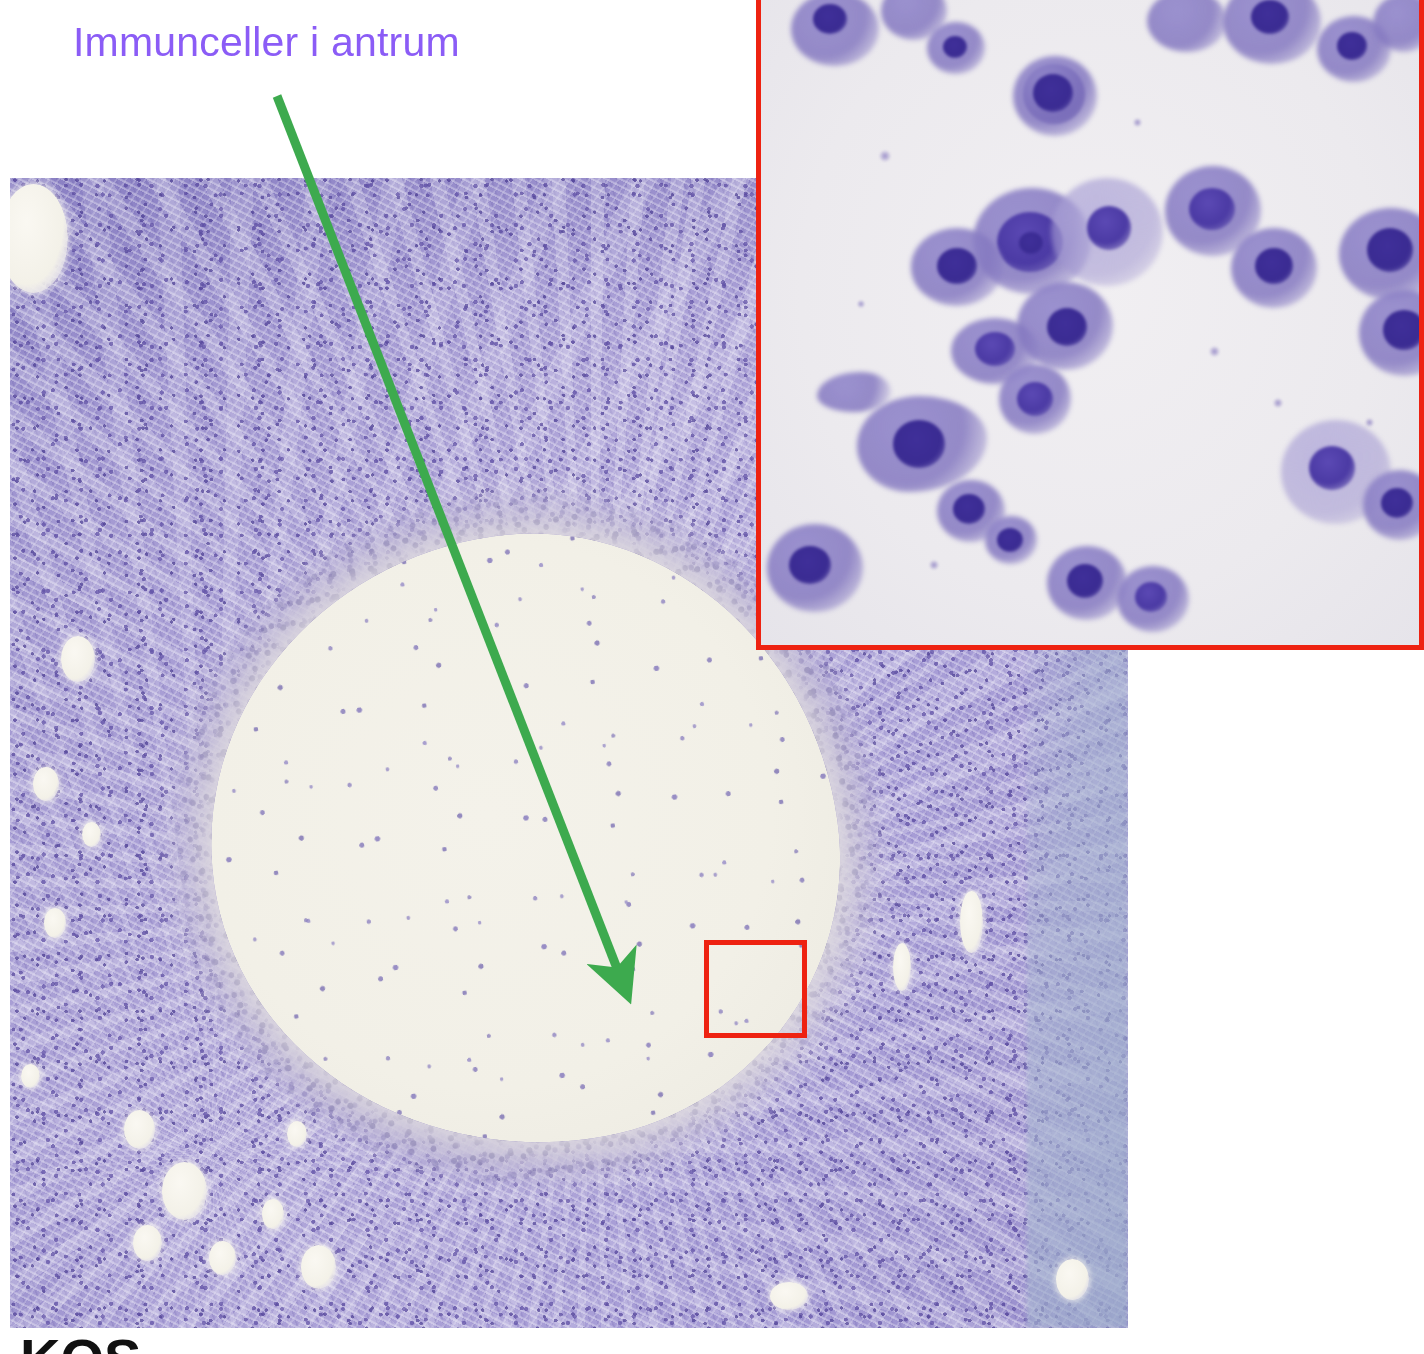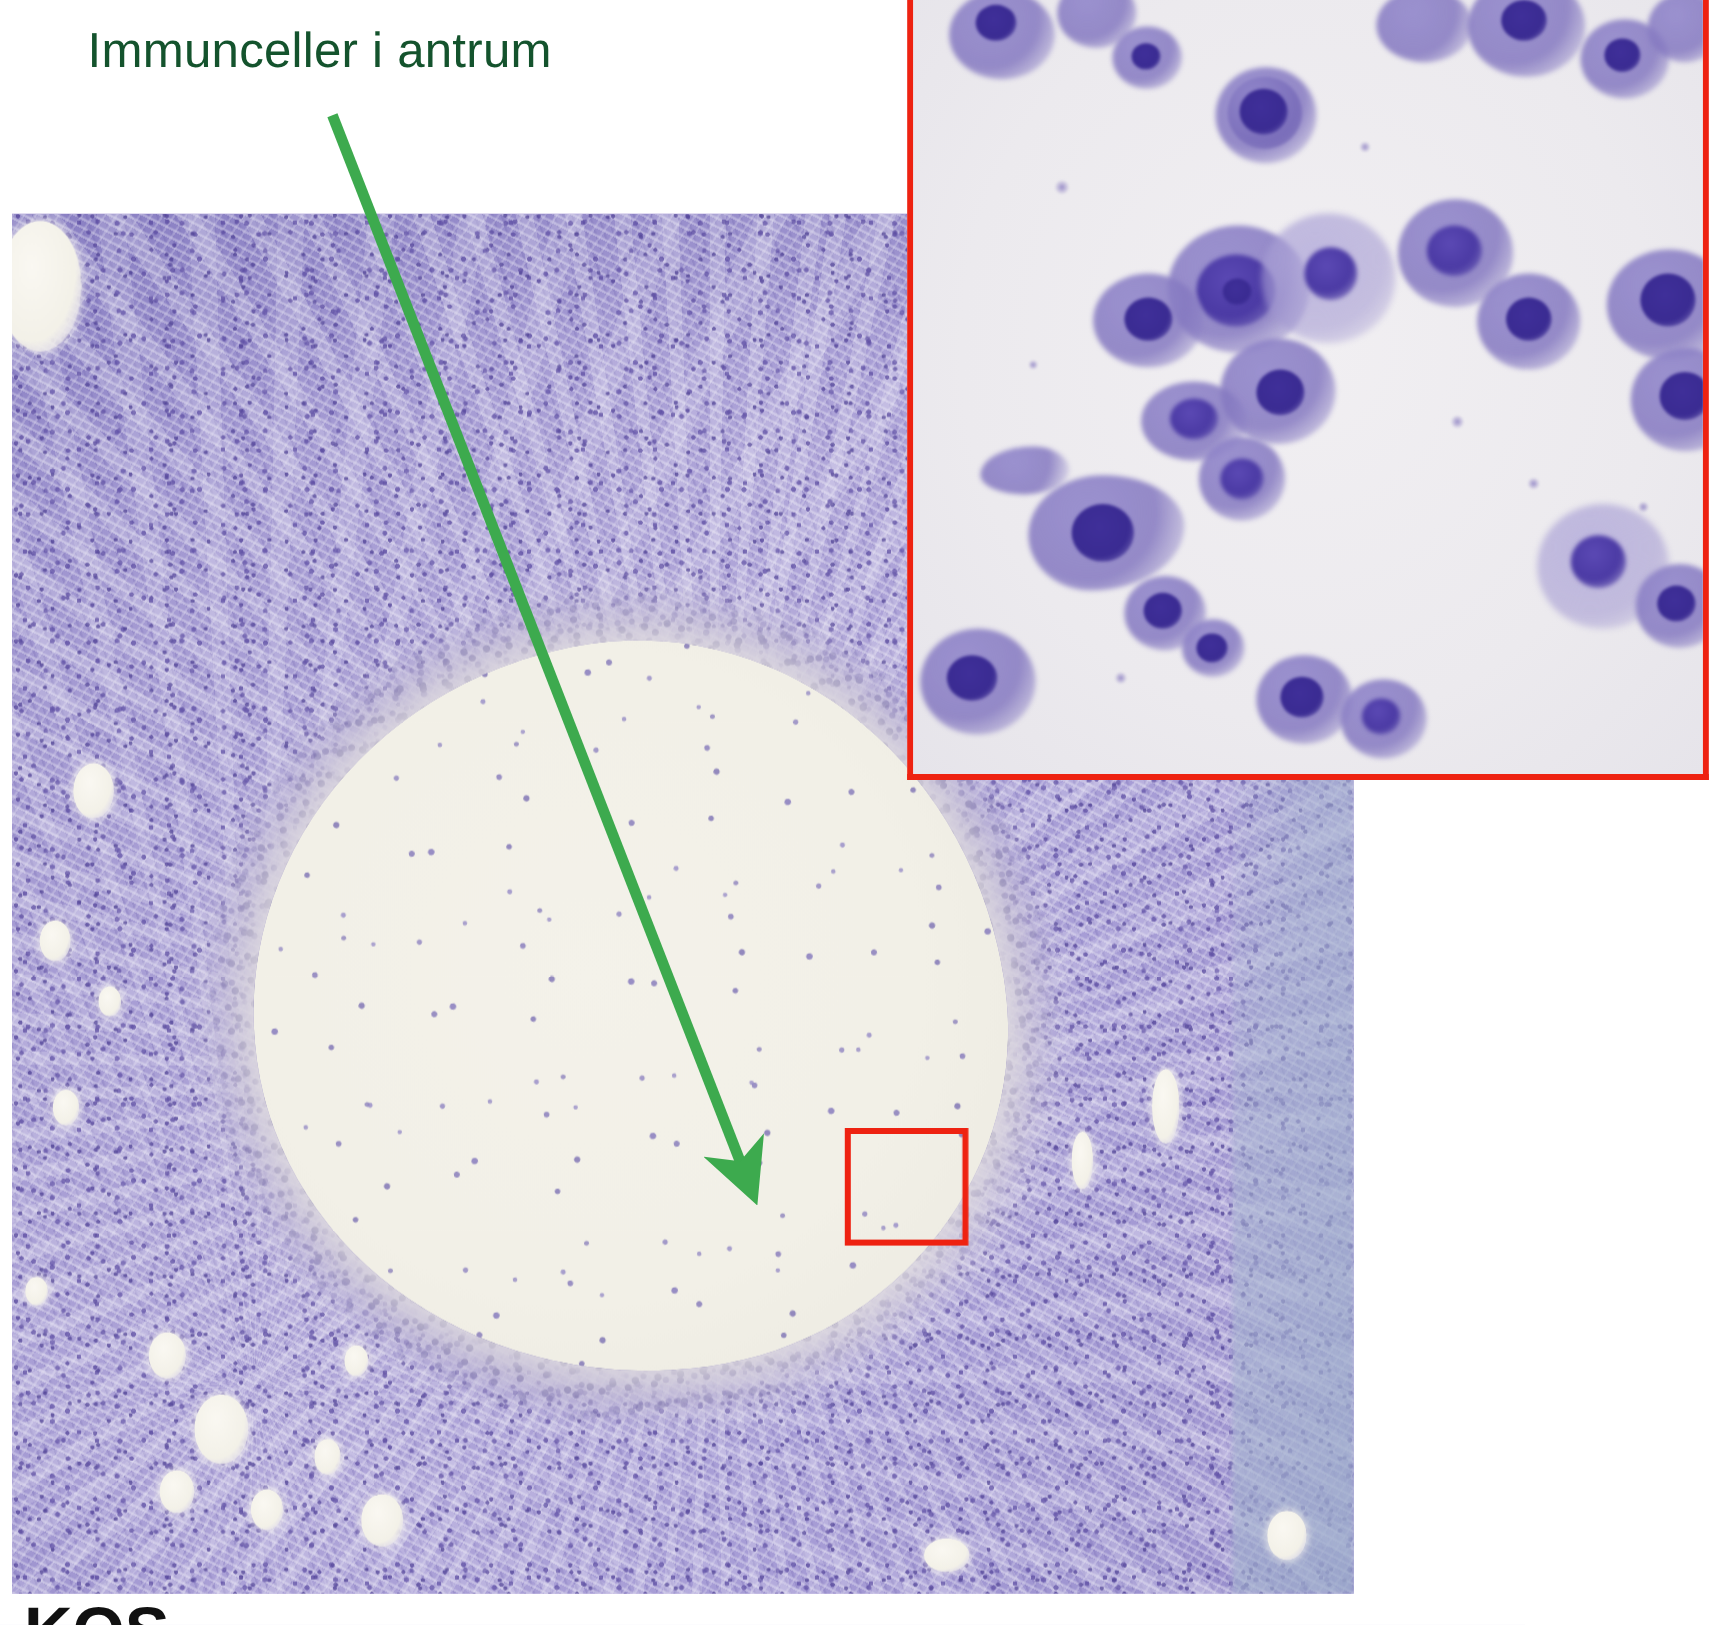--- a/index.html
+++ b/index.html
@@ -6,21 +6,21 @@
   html,body{margin:0;padding:0;background:#ffffff;}
   body{
     width:1424px;height:1354px;position:relative;overflow:hidden;
     font-family:"Liberation Sans","DejaVu Sans",sans-serif;
   }
 
   
   #slide-title{
     position:absolute;left:73px;top:20px;
     font-size:41px;line-height:1.12;
-    color:#14532d;white-space:nowrap;letter-spacing:0.2px;
+    color:#8b5cf6;white-space:nowrap;letter-spacing:0.2px;
   }
 
   
   #main-micrograph{
     position:absolute;left:10px;top:178px;width:1118px;height:1150px;
     overflow:hidden;background:#b3a9dd;
   }
   #main-micrograph .layer{position:absolute;inset:0;}
 
   

